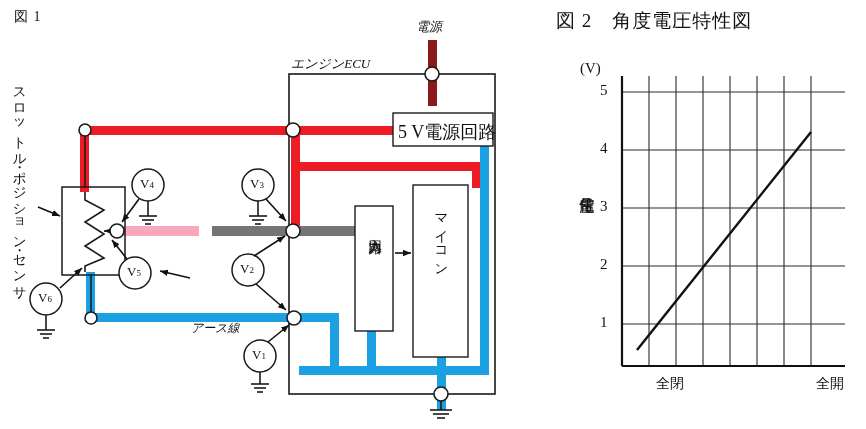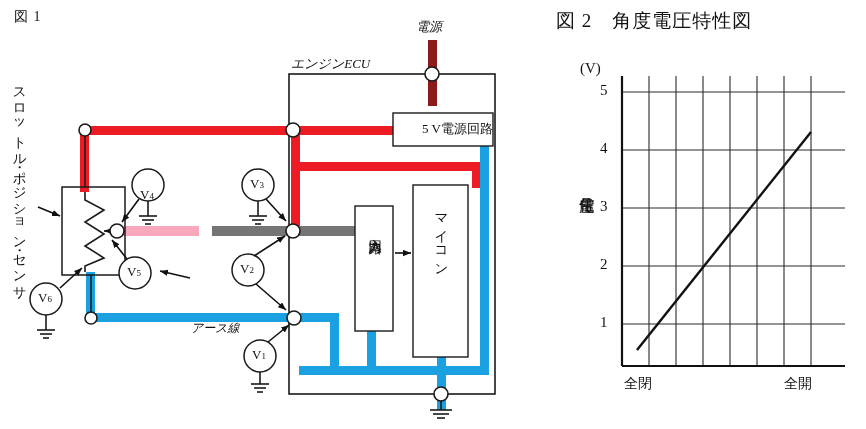--- a/index.html
+++ b/index.html
@@ -24,27 +24,27 @@
   #diagram,#chart{position:absolute;top:0;left:0;}
 
   
   .lbl{font-size:13px;white-space:nowrap;font-style:italic;}
   .lbl-sm{font-size:12px;white-space:nowrap;font-style:italic;}
 
   .boxtext{
     writing-mode:vertical-rl;text-orientation:upright;
     font-size:13.5px;letter-spacing:1px;line-height:1.1;white-space:nowrap;
   }
-  .hbox-text{font-size:13px;letter-spacing:0px;white-space:nowrap;margin-left:24px;}
+  .hbox-text{font-size:18px;letter-spacing:0px;white-space:nowrap;}
 
   .vm-label{font-size:13px;font-family:"Liberation Serif",serif;}
   .vm-sub{font-size:9px;}
 
   .axnum{font-size:15px;font-family:"Liberation Serif",serif;}
-  .axlabel{font-size:14px;}
+  .axlabel{font-size:14px;margin-left:32px;}
 </style>
 </head>
 <body>
 
 <div class="abs" id="fig1-title">図 1</div>
 
 <div class="abs" id="fig2-title">図 2　角度電圧特性図</div>
 
 <div class="abs vtext" style="left:12px;top:78px;">スロットル・ポジション・センサ</div>
 
@@ -184,21 +184,21 @@
       <path d="M433,414 L449,414"></path>
       <path d="M437,418 L445,418"></path>
   </g>
 
   <g stroke="#111" stroke-width="1.6" fill="none">
     <path d="M38,207 L60,216" marker-end="url(#arw)"></path>
     <path d="M160,280 L130,273" marker-end="url(#arw)" transform="translate(30,-2)"></path>
   </g>
 </svg>
 
-<div class="abs vm-label" style="left:140px;top:176px;margin-top:11px;">V<span class="vm-sub">4</span></div>
+<div class="abs vm-label" style="left:140px;top:176px;">V<span class="vm-sub">4</span></div>
 <div class="abs vm-label" style="left:127px;top:264px;">V<span class="vm-sub">5</span></div>
 <div class="abs vm-label" style="left:38px;top:290px;">V<span class="vm-sub">6</span></div>
 <div class="abs vm-label" style="left:250px;top:176px;">V<span class="vm-sub">3</span></div>
 <div class="abs vm-label" style="left:240px;top:261px;">V<span class="vm-sub">2</span></div>
 <div class="abs vm-label" style="left:252px;top:347px;text-align:center;">V<span class="vm-sub">1</span></div>
 
 <div class="abs lbl" style="left:291px;top:55px;">エンジンECU</div>
 <div class="abs lbl" style="left:416px;top:18px;">電源</div>
 <div class="abs lbl-sm" style="left:191px;top:320px;">アース線</div>
 

